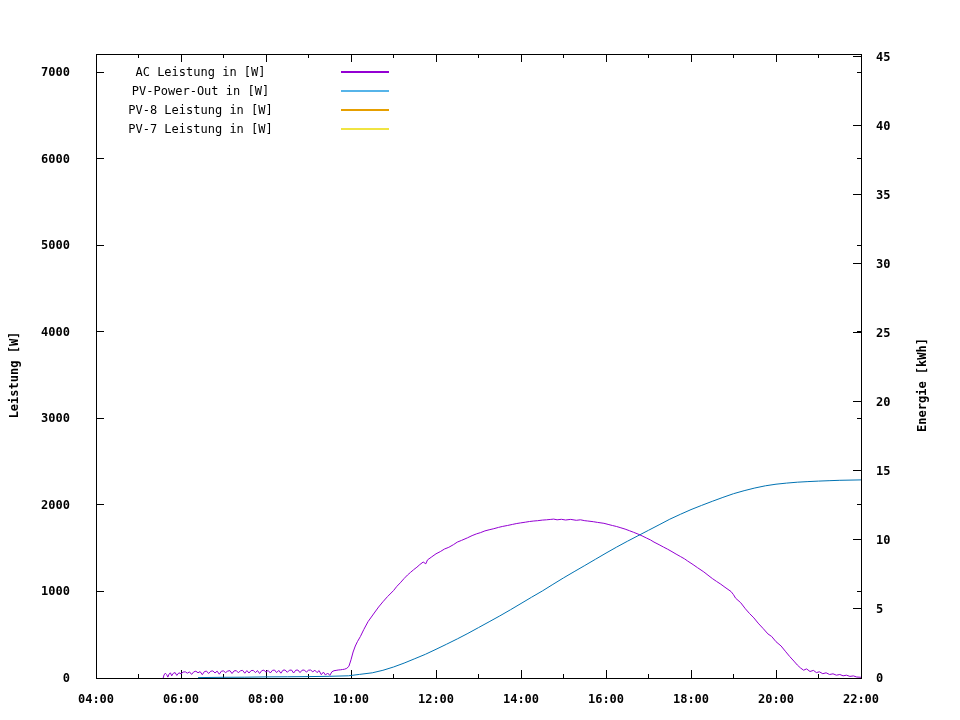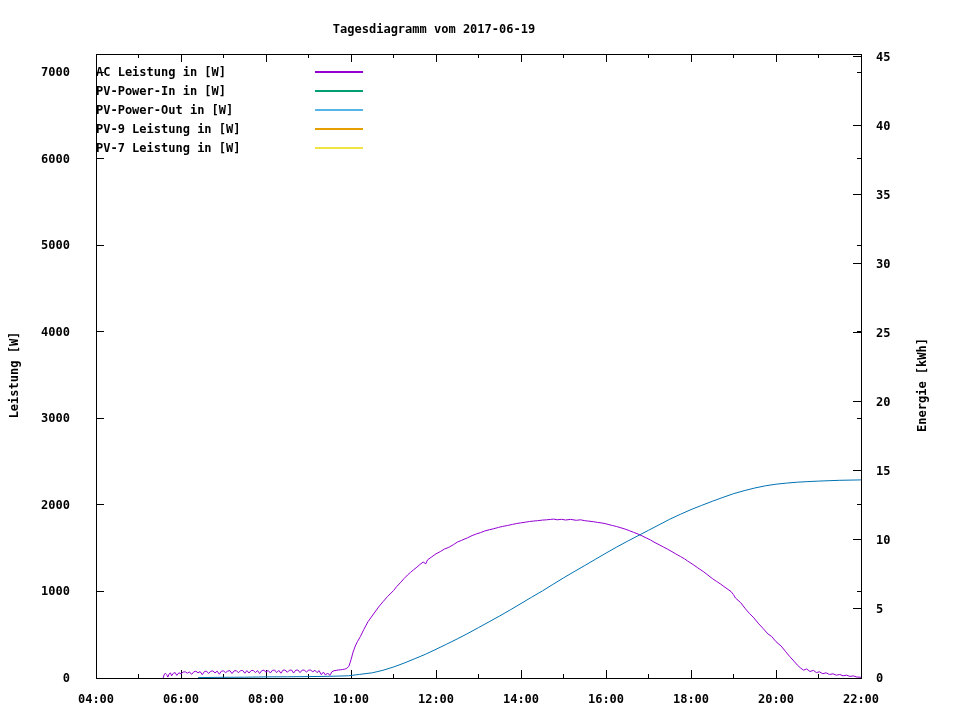--- a/index.html
+++ b/index.html
@@ -6,21 +6,21 @@
   #stage{position:relative;width:960px;height:720px;background:#ffffff;overflow:hidden;
          font-family:"DejaVu Sans Mono","Liberation Mono",monospace;color:#000;}
   #plot-svg{position:absolute;left:0;top:0;}
   .chart-title{position:absolute;top:22px;left:434px;transform:translateX(-50%);
          font-size:12px;font-weight:bold;white-space:nowrap;}
   .ylabel{position:absolute;font-size:12px;font-weight:bold;white-space:nowrap;}
   .ylabel-left{top:375px;left:14px;transform:translate(-50%,-50%) rotate(-90deg);}
   .ylabel-right{top:385px;left:922px;transform:translate(-50%,-50%) rotate(-90deg);}
   #legend{position:absolute;left:96px;top:62px;}
   .legend-row{display:flex;align-items:center;height:19px;}
-  .legend-label{width:157px;text-align:left;font-size:12px;font-weight:bold;white-space:nowrap;}
+  .legend-label{width:157px;text-align:center;font-size:12px;font-weight:normal;white-space:nowrap;margin-left:26px;}
   .legend-swatch{width:48px;height:2px;margin-left:62px;}
   text{font-family:"DejaVu Sans Mono","Liberation Mono",monospace;font-weight:bold;}
 </style>
 </head>
 <body>
 
 <div id="stage">
   <svg id="plot-svg" width="960" height="720">
       <rect x="96" y="54" width="765" height="624" fill="none" stroke="#000000" stroke-width="1" shape-rendering="crispEdges"></rect>
       <g>
@@ -125,38 +125,33 @@
         <text x="876" y="267.8407079646018" text-anchor="start" font-size="12px" fill="#000000">30</text>
         <text x="876" y="198.8141592920354" text-anchor="start" font-size="12px" fill="#000000">35</text>
         <text x="876" y="129.7876106194691" text-anchor="start" font-size="12px" fill="#000000">40</text>
         <text x="876" y="60.761061946902714" text-anchor="start" font-size="12px" fill="#000000">45</text>
       </g>
       <g>
         <polyline points="163.2,678.0 164.0,675.0 165.3,673.2 166.6,674.5 167.8,677.1 169.1,674.1 170.4,672.8 171.7,675.8 173.4,673.2 175.1,672.6 176.8,675.4 178.9,672.8 181.0,673.8 183.1,672.1 185.3,671.8 187.4,673.2 189.5,671.9 191.6,674.4 193.8,671.8 195.9,671.2 198.0,672.8 200.1,671.6 202.3,674.7 204.4,671.6 206.5,671.1 208.6,673.5 210.8,671.2 212.9,670.9 215.0,673.0 217.1,671.1 219.3,674.2 221.4,671.2 223.5,670.9 225.6,672.6 227.7,671.1 229.9,670.6 232.0,673.5 234.1,670.9 236.3,670.6 238.4,672.8 240.5,670.7 242.6,670.4 244.8,673.2 246.9,670.6 249.0,673.0 251.1,670.6 253.3,670.4 255.4,672.6 257.5,670.6 259.6,673.5 261.8,670.6 263.9,670.2 266.0,672.1 268.1,670.4 270.3,673.0 272.4,670.4 274.5,670.0 276.6,672.6 278.8,670.4 280.9,673.2 283.0,670.2 285.1,670.0 287.3,672.3 289.4,670.2 291.5,670.0 293.6,673.0 295.8,670.2 297.9,670.0 300.0,672.6 302.1,670.2 304.3,670.0 306.4,672.1 308.5,670.2 310.6,670.0 312.8,671.8 314.9,670.2 317.0,672.6 319.1,670.6 321.3,674.7 323.4,672.1 325.5,675.1 327.6,673.0 329.8,675.4 331.9,671.8 334.0,670.7 336.1,670.4 338.2,670.0 340.4,669.8 342.5,669.5 344.6,669.2 346.8,668.3 348.9,666.3 351.0,659.8 353.1,652.0 355.3,646.0 357.4,641.7 360.4,636.5 363.8,629.5 368.0,621.7 373.5,614.0 378.6,607.0 382.9,601.8 387.5,596.6 393.5,590.6 396.9,586.3 400.3,582.8 404.1,578.5 407.5,575.0 410.5,572.4 413.5,569.8 416.9,567.2 419.8,564.6 423.2,562.0 425.8,563.8 427.5,559.9 431.8,556.8 436.0,553.8 440.3,551.6 444.5,549.0 448.8,547.3 453.4,544.7 457.3,542.1 461.5,540.4 467.5,537.8 472.1,535.6 476.4,533.9 480.6,532.6 484.9,530.9 489.1,529.8 493.8,528.7 498.5,527.4 502.7,526.4 507.4,525.5 512.5,524.4 516.8,523.5 520.6,522.9 525.3,522.2 529.5,521.5 533.8,521.0 537.6,520.7 542.3,520.1 546.5,519.8 550.8,519.4 553.7,519.1 557.1,519.8 561.4,519.3 565.6,520.0 570.7,519.4 576.3,520.3 580.5,519.8 584.8,520.7 587.7,521.0 593.3,521.7 597.5,522.4 603.9,523.3 608.1,524.4 612.4,525.5 616.6,526.5 620.9,527.8 625.1,529.1 629.4,530.7 633.6,532.3 637.9,534.0 642.1,535.9 646.4,538.0 650.6,540.0 654.0,542.1 659.1,544.7 663.4,547.0 667.6,549.2 671.0,551.1 676.1,554.1 680.4,556.5 684.6,558.9 687.6,561.0 693.1,564.6 697.4,567.6 703.8,571.9 708.0,575.2 712.3,578.5 716.5,581.4 720.8,584.2 725.0,587.3 731.0,591.5 733.5,594.7 735.6,598.2 740.7,602.7 745.4,608.8 749.6,613.6 753.9,617.9 758.1,623.1 763.3,628.7 767.9,633.9 771.7,636.5 776.0,641.7 781.1,646.0 785.3,651.2 789.6,656.4 793.9,661.1 797.3,665.0 800.6,668.0 803.6,670.2 806.6,668.9 810.0,671.5 813.4,670.4 816.4,672.6 819.3,671.8 822.8,673.7 826.1,672.8 829.6,674.5 833.0,673.8 836.4,675.2 839.8,674.5 843.1,675.8 846.5,675.2 849.9,676.4 853.4,675.9 856.7,677.0 861.0,677.3" fill="none" stroke="#9400D3" stroke-width="1"></polyline>
         <polyline points="198.0,677.6 223.5,677.3 244.8,677.2 266.0,676.9 287.3,676.8 308.5,676.6 329.8,676.3 348.4,675.8 359.5,674.4 372.3,672.8 382.9,670.3 393.5,667.0 404.1,663.1 414.8,658.7 425.4,654.3 436.0,649.3 446.6,644.2 457.3,638.9 467.9,633.4 478.5,627.6 489.1,621.8 499.8,615.9 510.4,609.8 521.0,603.5 531.6,597.2 542.3,591.0 552.9,584.4 563.5,577.9 574.1,571.7 584.8,565.5 595.4,559.3 606.0,553.1 616.6,547.1 627.3,541.3 637.9,535.8 648.5,530.3 659.1,524.8 669.8,519.2 680.4,514.3 691.0,509.6 701.6,505.4 712.3,501.3 722.9,497.4 733.5,493.7 744.1,490.7 754.8,488.0 765.4,485.8 776.0,484.2 786.6,483.1 797.3,482.2 807.9,481.6 818.5,481.1 829.1,480.7 839.8,480.3 861.0,479.9" fill="none" stroke="#0072B2" stroke-width="1"></polyline>
       </g>
     </svg>
-  <div class="chart-title">Tagesdiagramm vom 2017-06-19</div>
   <div class="ylabel ylabel-left">Leistung [W]</div>
   <div class="ylabel ylabel-right">Energie [kWh]</div>
   <div id="legend">
       <div class="legend-row">
         <span class="legend-label">AC Leistung in [W]</span>
         <span class="legend-swatch" style="background: rgb(148, 0, 211);"></span>
       </div>
       <div class="legend-row">
-        <span class="legend-label">PV-Power-In in [W]</span>
-        <span class="legend-swatch" style="background: rgb(0, 158, 115);"></span>
-      </div>
-      <div class="legend-row">
         <span class="legend-label">PV-Power-Out in [W]</span>
         <span class="legend-swatch" style="background: rgb(86, 180, 233);"></span>
       </div>
       <div class="legend-row">
-        <span class="legend-label">PV-9 Leistung in [W]</span>
+        <span class="legend-label">PV-8 Leistung in [W]</span>
         <span class="legend-swatch" style="background: rgb(230, 159, 0);"></span>
       </div>
       <div class="legend-row">
         <span class="legend-label">PV-7 Leistung in [W]</span>
         <span class="legend-swatch" style="background: rgb(240, 228, 66);"></span>
       </div>
     </div>
 </div>
 
 </body></html>

